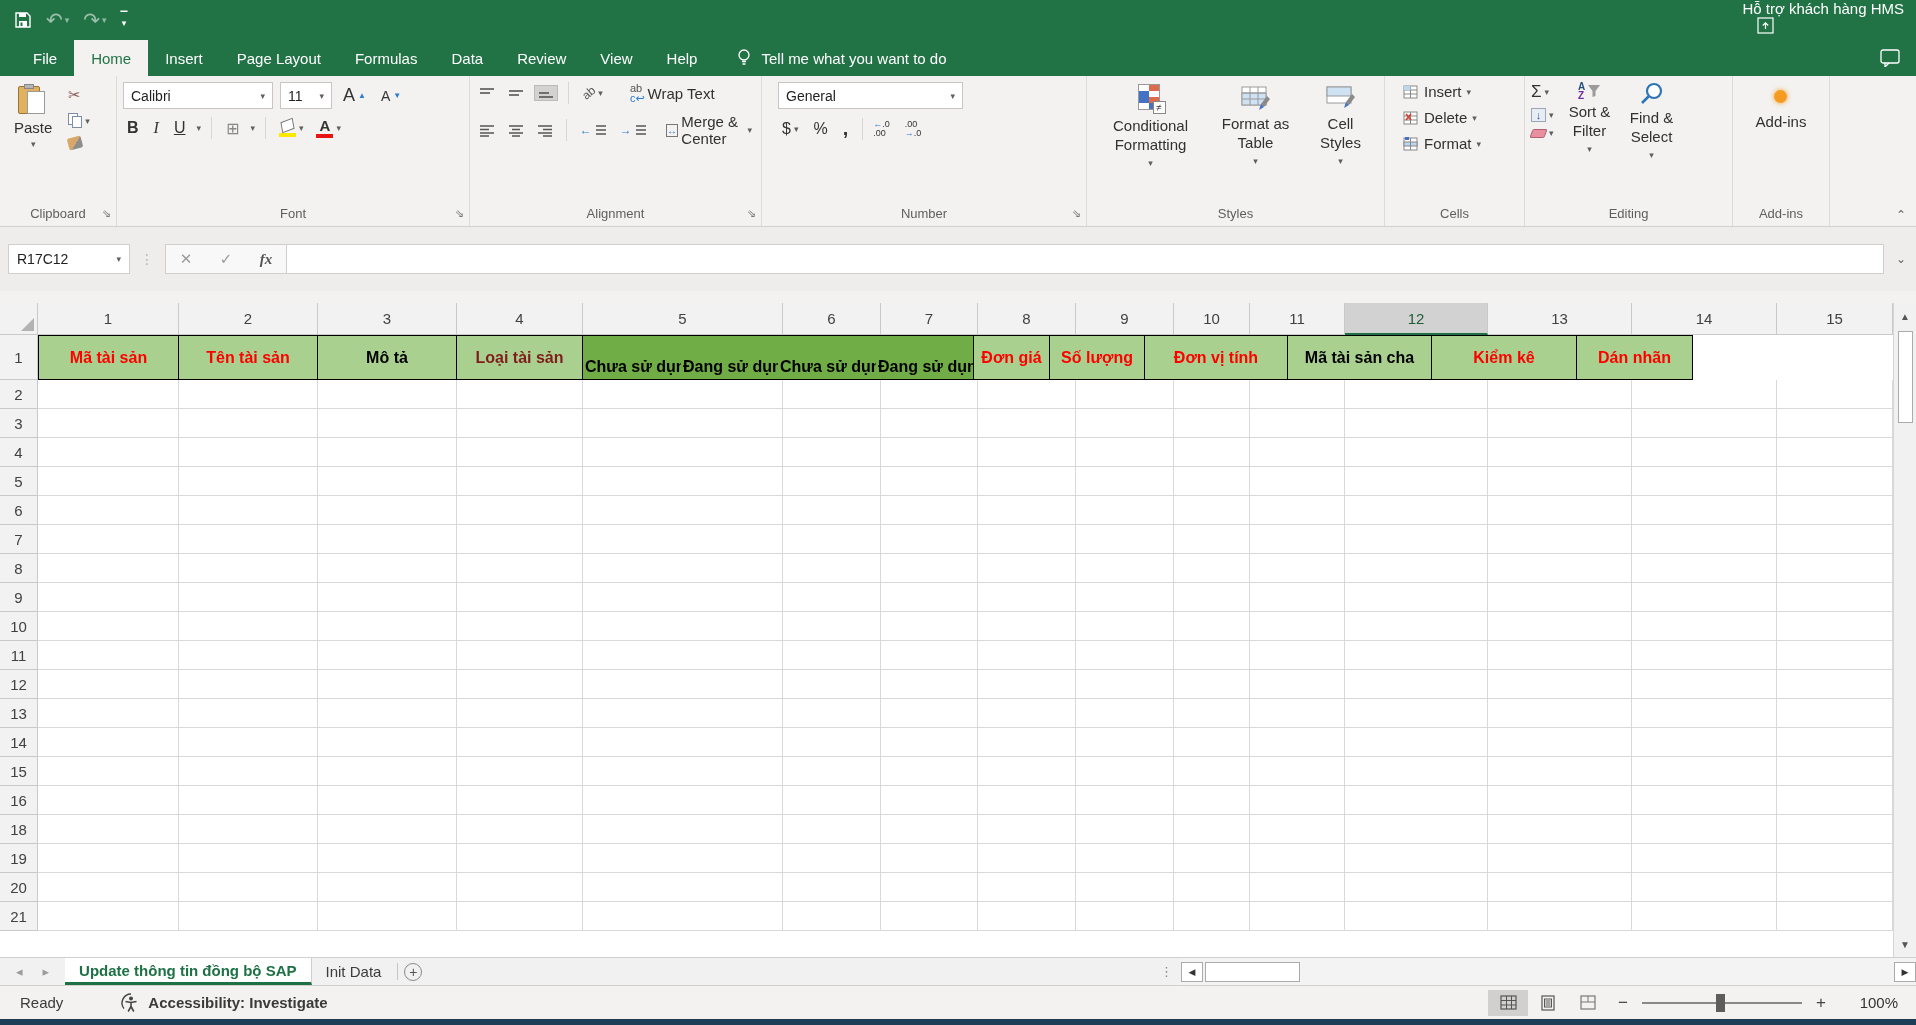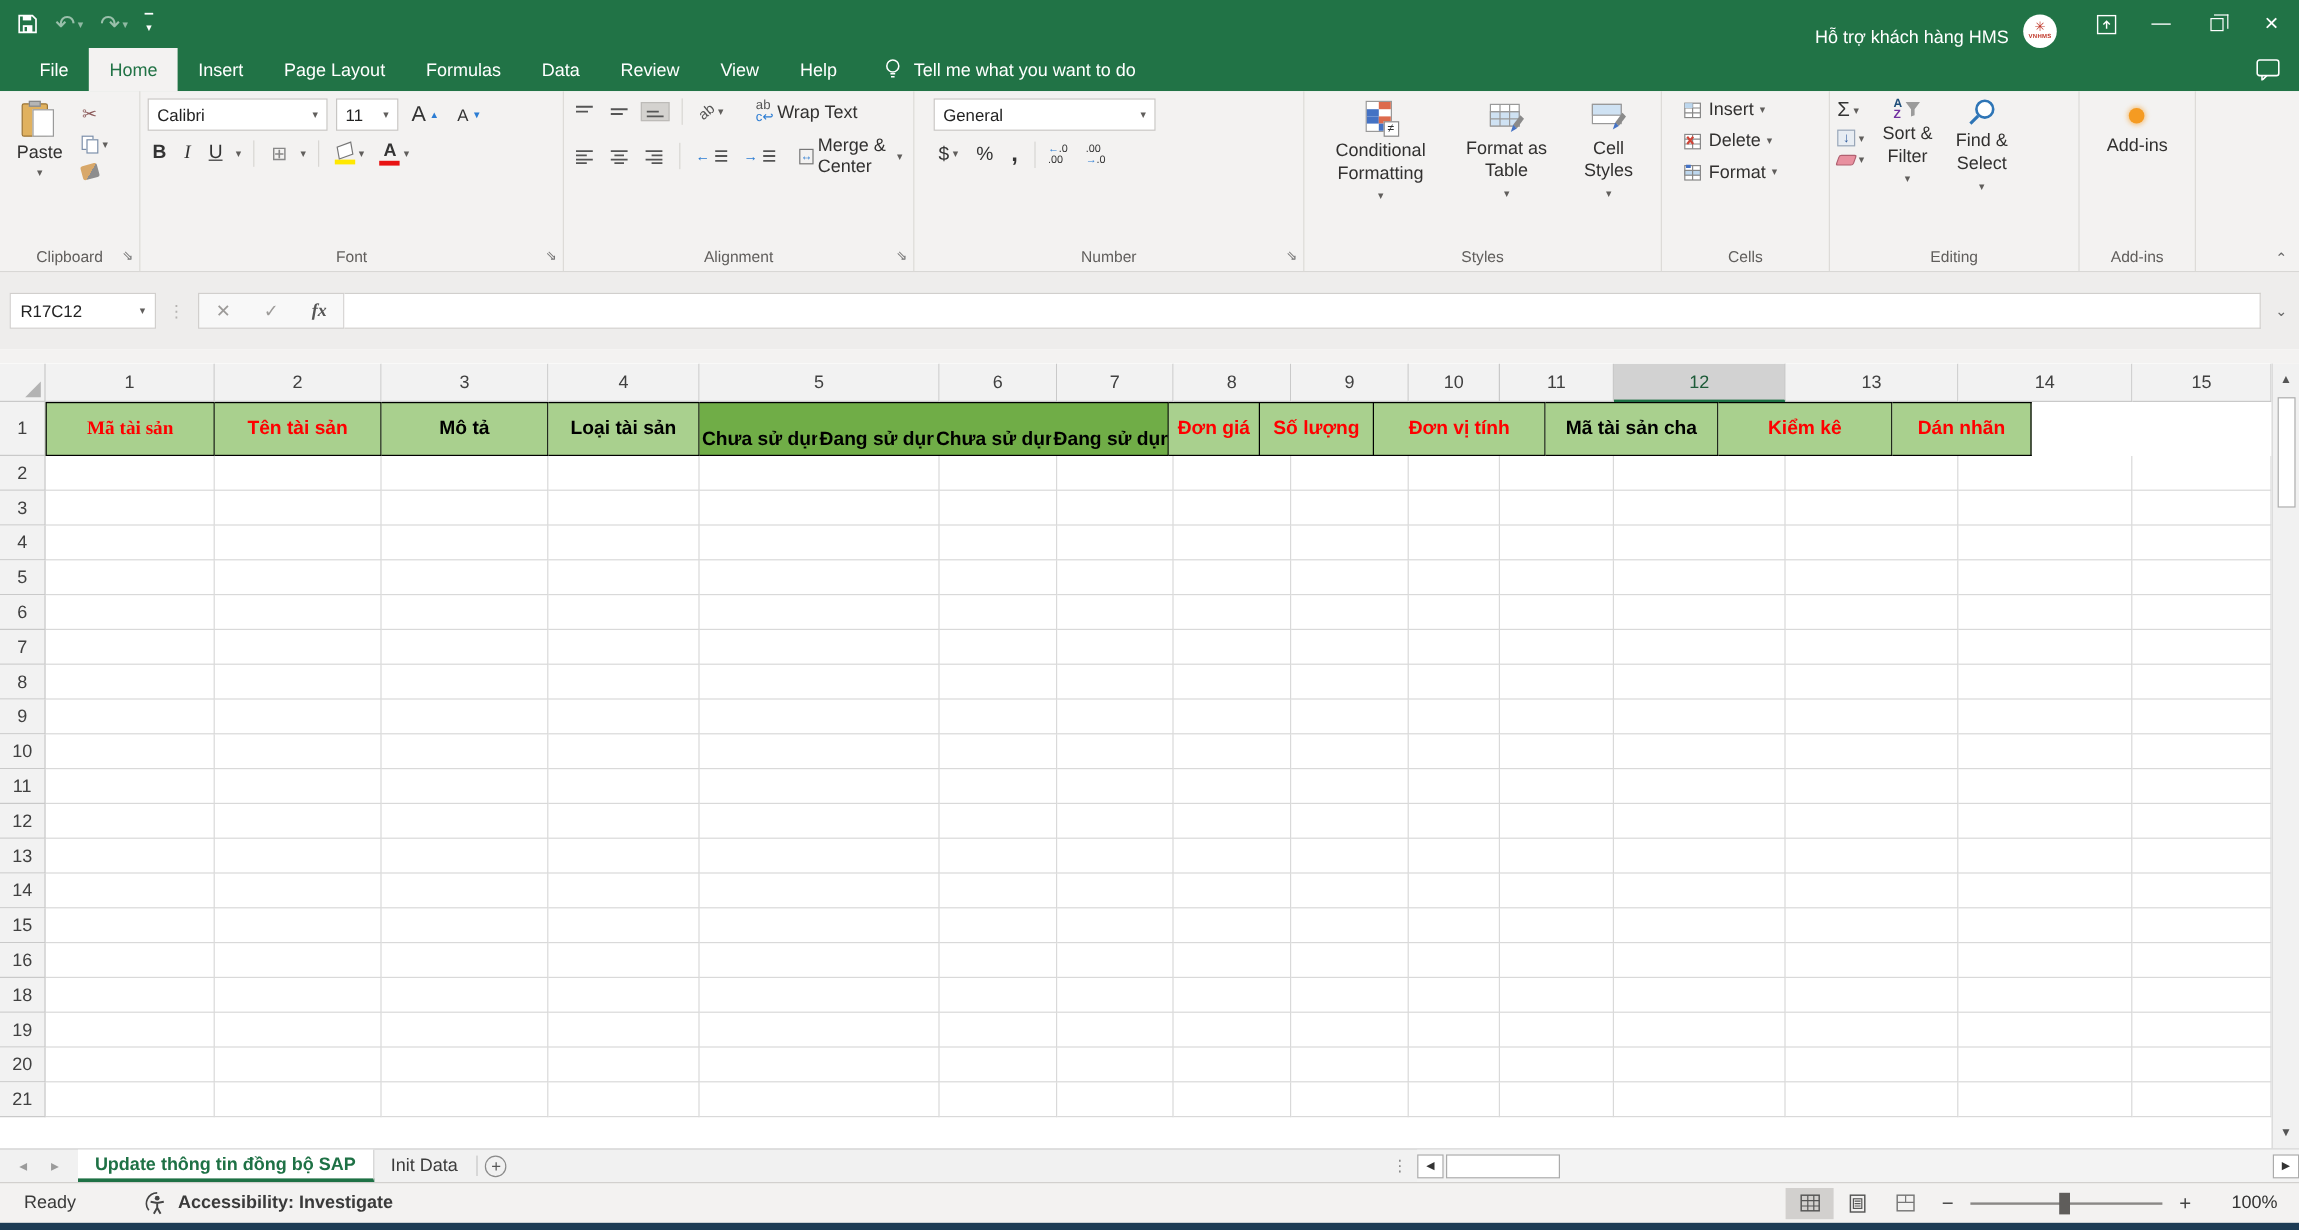--- a/index.html
+++ b/index.html
@@ -6,21 +6,21 @@
   html,body { width:1916px; height:1025px; overflow:hidden;
     font-family:"Liberation Sans","DejaVu Sans",sans-serif; background:#fff; position:relative; }
 
   
   .titlebar { position:absolute; top:0; left:0; width:1916px; height:40px; background:#217346;
     display:flex; align-items:center; color:#fff; }
   .qat { display:flex; align-items:center; gap:14px; margin-left:14px; }
   .qat .qbtn { color:rgba(255,255,255,.55); font-size:20px; display:flex; align-items:center; gap:2px; }
   .qat .qbtn .dd { font-size:9px; color:rgba(255,255,255,.5); }
   .title-text { position:absolute; left:50%; transform:translateX(-50%); font-size:15px; white-space:nowrap; }
-  .tb-right { margin-left:auto; display:flex; align-items:flex-end; height:40px; }
+  .tb-right { margin-left:auto; display:flex; align-items:flex-start; height:40px;flex-direction:column; }
   .user-name { font-size:15px; margin-right:12px; }
   .avatar { width:28px; height:28px; border-radius:50%; background:#fff; display:flex; flex-direction:column;
     align-items:center; justify-content:center; margin-right:18px; overflow:hidden; }
   .avatar .star { color:#c0392b; font-size:11px; line-height:10px; }
   .avatar .av-txt { font-size:5px; color:#c0392b; font-weight:bold; letter-spacing:.2px; }
   .win-btn { width:46px; height:40px; display:flex; align-items:center; justify-content:center; color:#fff; }
   .restore-box { width:11px; height:11px; border:1px solid #fff; position:relative; }
   .restore-box:before { content:""; position:absolute; left:2px; top:-4px; width:11px; height:11px;
     border-top:1px solid #fff; border-right:1px solid #fff; }
 
@@ -584,24 +584,24 @@
         <div class="colh" style="width: 95px;">11</div>
         <div class="colh sel" style="width: 143px;">12</div>
         <div class="colh" style="width: 144px;">13</div>
         <div class="colh" style="width: 145px;">14</div>
         <div class="colh" style="width: 116px;">15</div>
       </div>
   </div>
   <div id="gridrows">
       <div class="grow" style="height: 45px;">
         <div class="rowh">1</div>
-        <div class="r1c first" style="width: 141px; color: rgb(255, 0, 0); font-family: Liberation Serif, serif;">Mã tài sản</div>
+        <div class="r1c first" style="width: 141px; color: rgb(255, 0, 0);">Mã tài sản</div>
         <div class="r1c" style="width: 139px; color: rgb(255, 0, 0);">Tên tài sản</div>
         <div class="r1c" style="width: 139px; color: rgb(0, 0, 0);">Mô tả</div>
-        <div class="r1c" style="width: 126px; color: #000000;">Loại tài sản</div>
+        <div class="r1c" style="width: 126px; color: #7f1d1d;">Loại tài sản</div>
         <div class="r1c merged" style="width: 391px;">
           <div class="mseg" style="width: 98px;">Chưa sử dụng</div>
           <div class="mseg" style="width: 97px;">Đang sử dụng</div>
           <div class="mseg" style="width: 98px;">Chưa sử dụng</div>
           <div class="mseg" style="width: 98px;">Đang sử dụng</div>
         </div>
         <div class="r1c" style="width: 76px; color: rgb(255, 0, 0);">Đơn giá</div>
         <div class="r1c" style="width: 95px; color: rgb(255, 0, 0);">Số lượng</div>
         <div class="r1c" style="width: 143px; color: rgb(255, 0, 0);">Đơn vị tính</div>
         <div class="r1c" style="width: 144px; color: rgb(0, 0, 0);">Mã tài sản cha</div>

